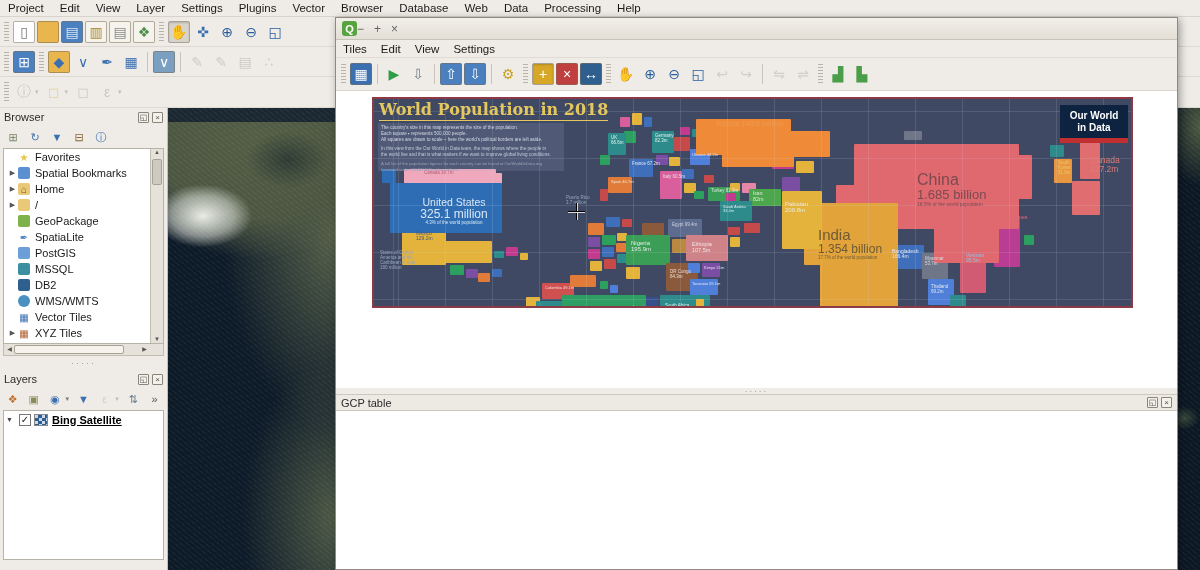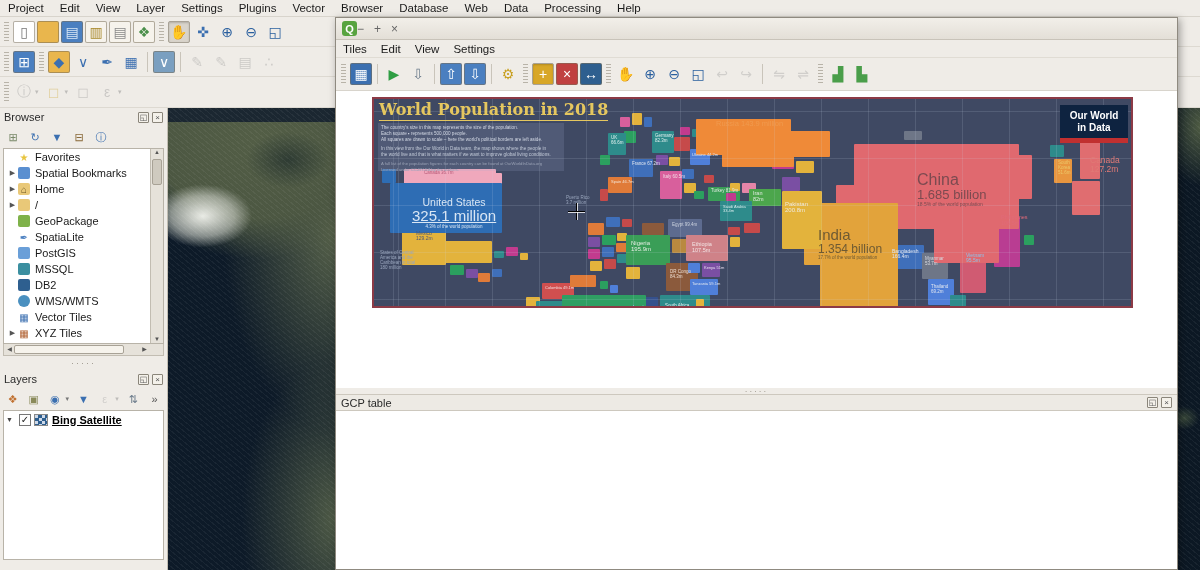--- a/index.html
+++ b/index.html
@@ -484,21 +484,21 @@
           <div class="blk" style="left: 162px; top: 202px; width: 32px; height: 24px; background: rgb(46, 139, 139);"></div>
           <div class="blk" style="left: 214px; top: 240px; width: 16px; height: 12px; background: rgb(227, 179, 60);"></div>
           <div class="blk" style="left: 196px; top: 240px; width: 12px; height: 44px; background: rgb(63, 111, 186);"></div>
           <div class="blk" style="left: 232px; top: 250px; width: 12px; height: 10px; background: rgb(198, 74, 74);"></div>
           <div class="blk" style="left: 204px; top: 258px; width: 36px; height: 26px; background: rgb(229, 133, 168);"></div>
           <div class="blk" style="left: 242px; top: 262px; width: 10px; height: 8px; background: rgb(46, 139, 139);"></div>
           <div class="blk" style="left: 16px; top: 84px; width: 112px; height: 50px; background: rgb(46, 109, 180);"></div>
           <div class="blk" style="left: 8px; top: 70px; width: 14px; height: 14px; background: rgb(46, 109, 180);"></div>
           <div class="clabel" style="left: 38px; top: 98px; color: rgb(217, 230, 244); text-align: center; width: 84px;">
             <div style="font-size: 10.5px;">United States</div>
-            <div style="font-size: 15px; text-decoration: underline;">325.1 million</div>
+            <div style="font-size: 12px;">325.1 million</div>
             <div style="font-size: 4.5px;">4.3% of the world population</div>
           </div>
           <div class="blk" style="left: 188px; top: 196px; width: 84px; height: 60px; background: rgb(47, 158, 99);"></div>
           <div class="blk" style="left: 196px; top: 254px; width: 58px; height: 26px; background: rgb(47, 158, 99);"></div>
           <div class="clabel" style="left: 184px; top: 216px; color: rgb(223, 240, 226); text-align: center; width: 72px;">
             <div style="font-size: 10px;">Brazil</div>
             <div style="font-size: 10px;">209.3m</div>
           </div>
           <div class="blk" style="left: 322px; top: 20px; width: 95px; height: 36px; background: rgb(239, 138, 56);"></div>
           <div class="blk" style="left: 400px; top: 32px; width: 56px; height: 26px; background: rgb(239, 138, 56);"></div>

